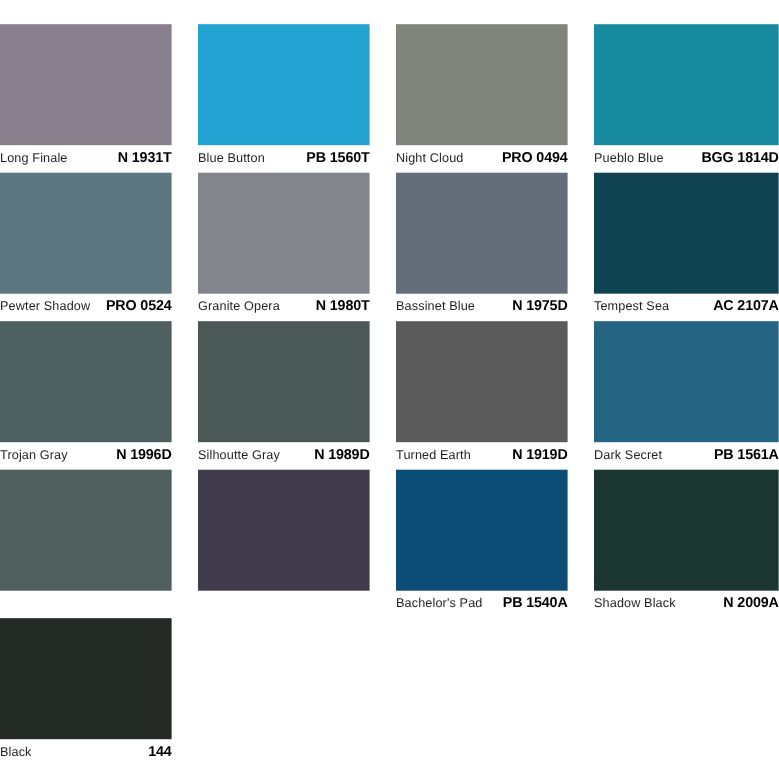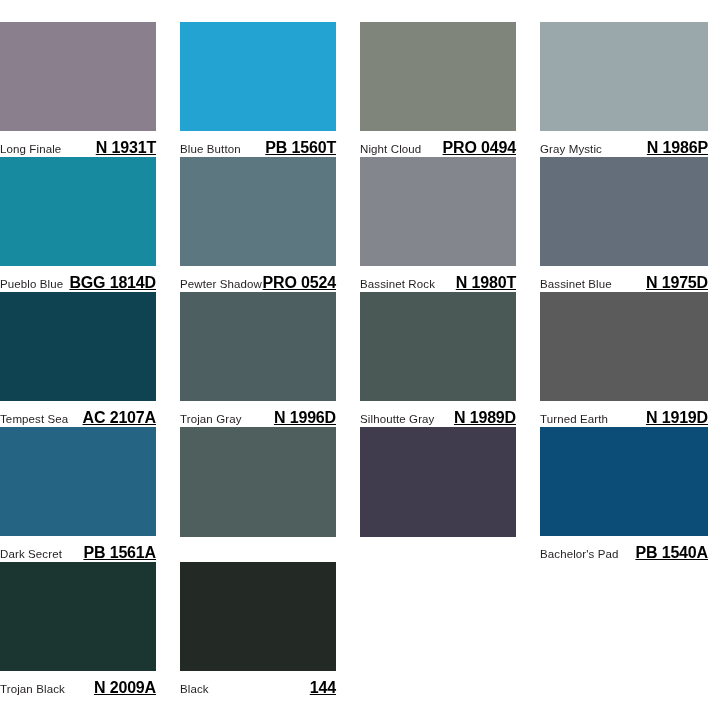--- a/index.html
+++ b/index.html
@@ -36,40 +36,39 @@
     width: 100%;
     height: 110px;
     display: block;
   }
 
   .swatch-label-row {
     display: flex;
     align-items: baseline;
     justify-content: space-between;
     width: 100%;
-    padding-top: 8px;
+    padding-top: 3px;
     box-sizing: border-box;
   }
 
   .swatch-name {
     font-size: 11.5px;
     color: #231f20;
     font-weight: 400;
     letter-spacing: 0.01em;
     white-space: nowrap;
   }
 
   .swatch-code {
-    font-size: 16px;
+    font-size: 13px;
     color: #000000;
     font-weight: 700;
     letter-spacing: -0.01em;
     white-space: nowrap;
     text-align: right;
-    text-decoration: underline;
   }
 </style>
 </head>
 <body>
 
 <main id="swatch-grid">
     <div class="swatch-cell">
       <div class="swatch-chip" style="background-color: rgb(138, 127, 140);"></div>
       <div class="swatch-label-row">
         <span class="swatch-name">Long Finale</span>
@@ -84,44 +83,37 @@
       </div>
     </div>
     <div class="swatch-cell">
       <div class="swatch-chip" style="background-color: rgb(128, 133, 124);"></div>
       <div class="swatch-label-row">
         <span class="swatch-name">Night Cloud</span>
         <span class="swatch-code">PRO 0494</span>
       </div>
     </div>
     <div class="swatch-cell">
-      <div class="swatch-chip" style="background-color: rgb(154, 168, 171);"></div>
-      <div class="swatch-label-row">
-        <span class="swatch-name">Gray Mystic</span>
-        <span class="swatch-code">N 1986P</span>
-      </div>
-    </div>
-    <div class="swatch-cell">
       <div class="swatch-chip" style="background-color: rgb(23, 138, 160);"></div>
       <div class="swatch-label-row">
         <span class="swatch-name">Pueblo Blue</span>
         <span class="swatch-code">BGG 1814D</span>
       </div>
     </div>
     <div class="swatch-cell">
       <div class="swatch-chip" style="background-color: rgb(92, 119, 128);"></div>
       <div class="swatch-label-row">
         <span class="swatch-name">Pewter Shadow</span>
         <span class="swatch-code">PRO 0524</span>
       </div>
     </div>
     <div class="swatch-cell">
       <div class="swatch-chip" style="background-color: rgb(131, 135, 141);"></div>
       <div class="swatch-label-row">
-        <span class="swatch-name">Bassinet Rock</span>
+        <span class="swatch-name">Granite Opera</span>
         <span class="swatch-code">N 1980T</span>
       </div>
     </div>
     <div class="swatch-cell">
       <div class="swatch-chip" style="background-color: rgb(100, 110, 123);"></div>
       <div class="swatch-label-row">
         <span class="swatch-name">Bassinet Blue</span>
         <span class="swatch-code">N 1975D</span>
       </div>
     </div>
@@ -169,21 +161,21 @@
     <div class="swatch-cell">
       <div class="swatch-chip" style="background-color: rgb(11, 77, 118);"></div>
       <div class="swatch-label-row">
         <span class="swatch-name">Bachelor's Pad</span>
         <span class="swatch-code">PB 1540A</span>
       </div>
     </div>
     <div class="swatch-cell">
       <div class="swatch-chip" style="background-color: rgb(27, 54, 48);"></div>
       <div class="swatch-label-row">
-        <span class="swatch-name">Trojan Black</span>
+        <span class="swatch-name">Shadow Black</span>
         <span class="swatch-code">N 2009A</span>
       </div>
     </div>
     <div class="swatch-cell">
       <div class="swatch-chip" style="background-color: rgb(35, 42, 37);"></div>
       <div class="swatch-label-row">
         <span class="swatch-name">Black</span>
         <span class="swatch-code">144</span>
       </div>
     </div>

